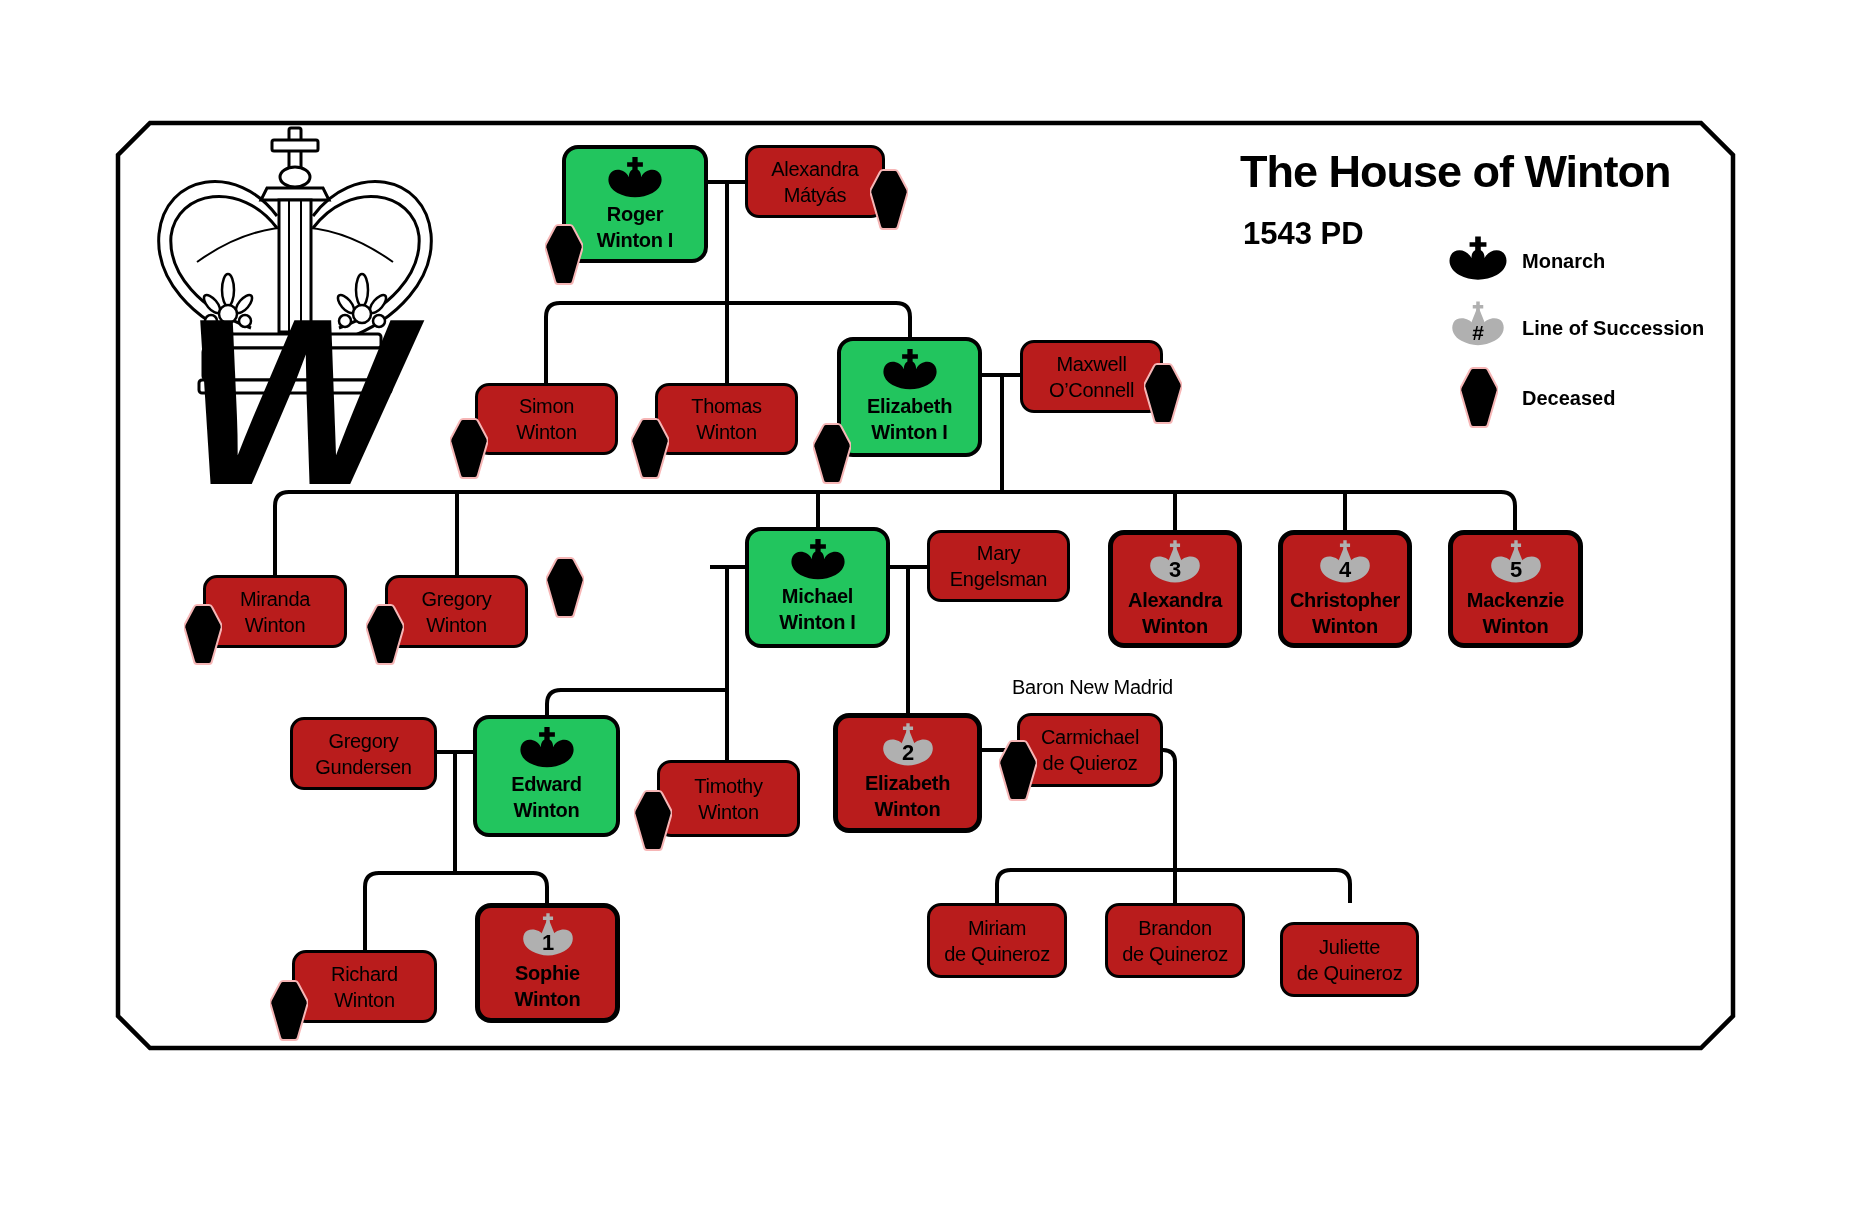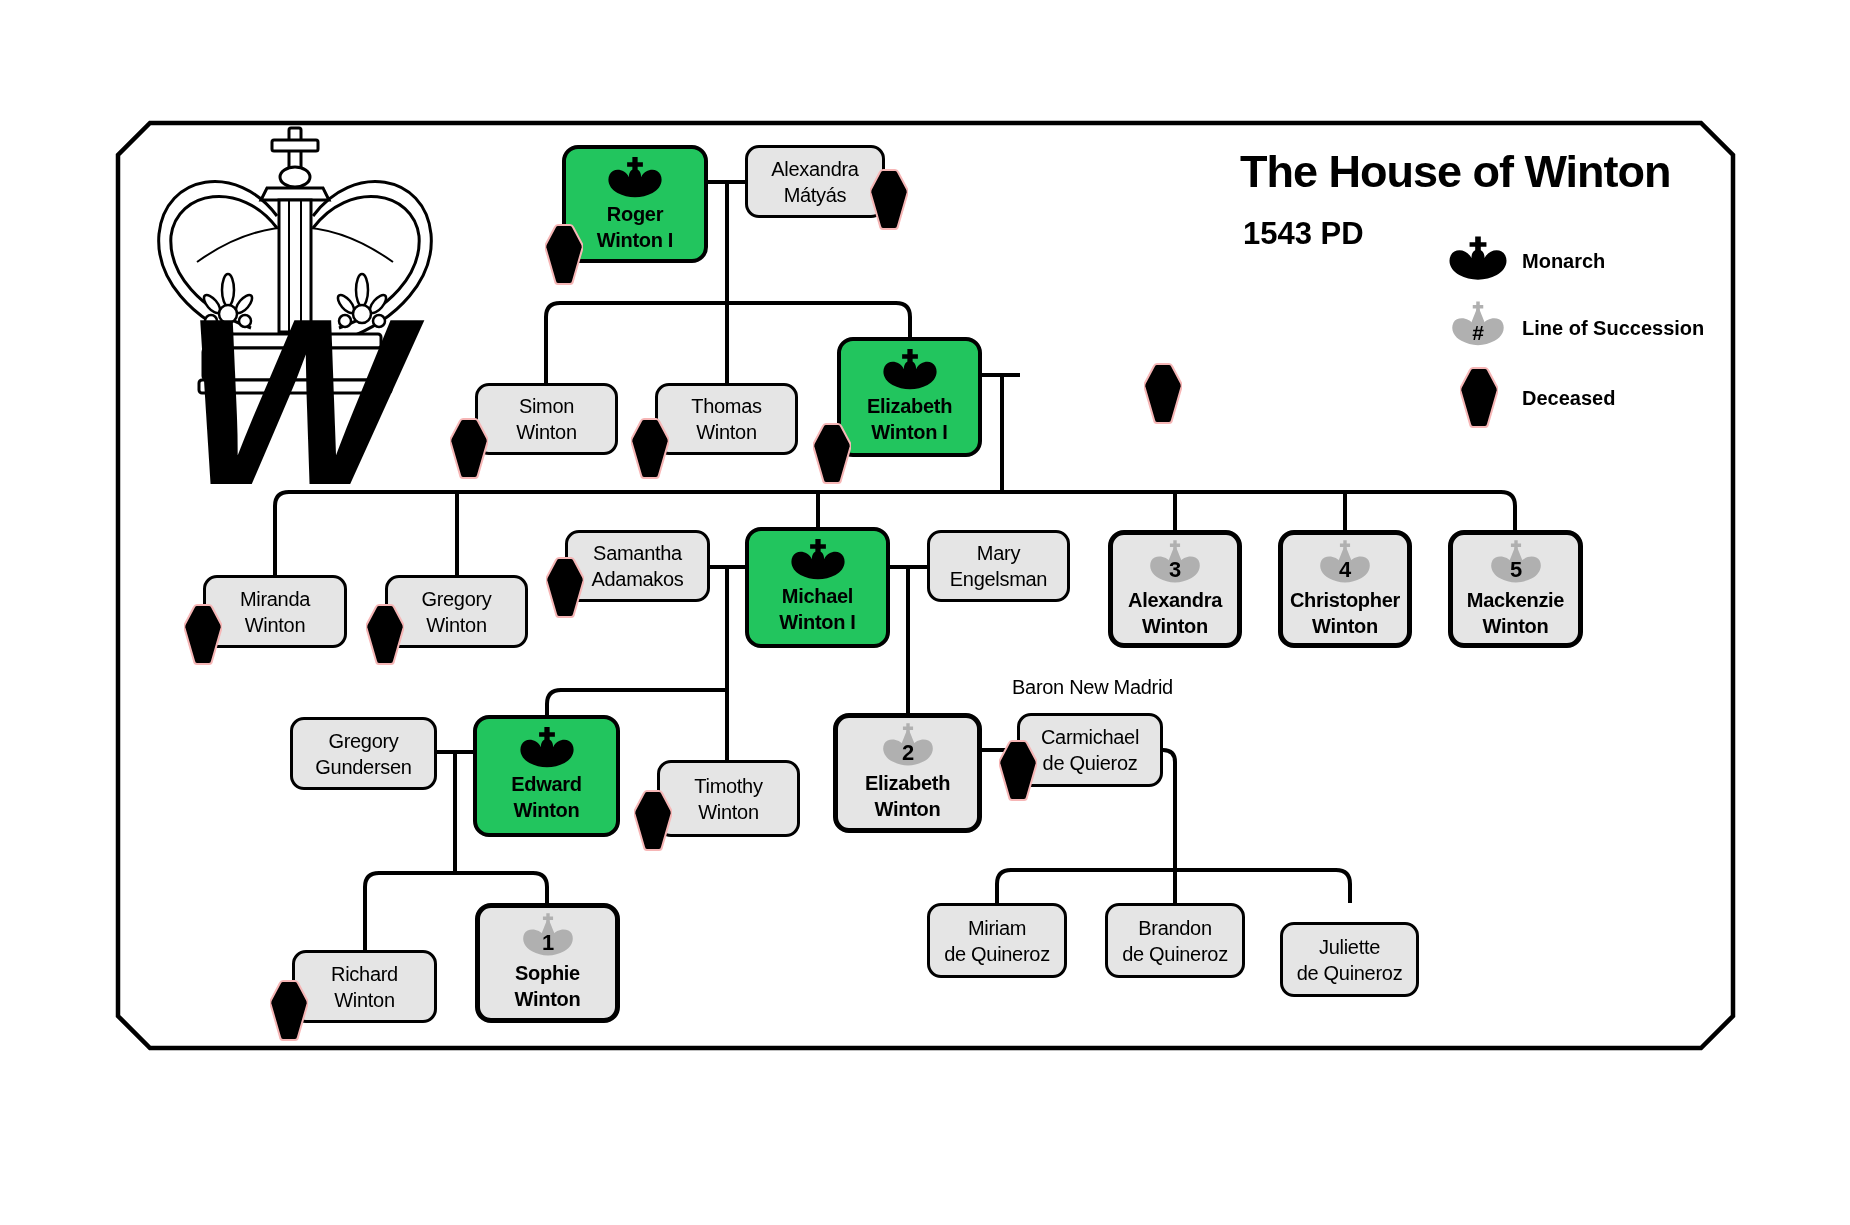--- a/index.html
+++ b/index.html
@@ -1,20 +1,20 @@
 <!DOCTYPE html>
 <html><head>
 <meta charset="utf-8">
 <style>
   html,body{margin:0;padding:0;background:#fff;}
   .page{position:relative;width:1850px;height:1225px;background:#fff;overflow:hidden;
         font-family:"Liberation Sans","DejaVu Sans",sans-serif;color:#000;}
   .layer{position:absolute;left:0;top:0;}
   
-  .person{position:absolute;background:#e5e5e5;border:3.5px solid #000;border-radius:14px;
+  .person{position:absolute;background:#b91c1c;border:3.5px solid #000;border-radius:14px;
           display:flex;flex-direction:column;align-items:center;justify-content:center;
           text-align:center;font-size:20px;line-height:1.3;letter-spacing:-0.3px;box-sizing:border-box;z-index:3;}
   .person .nm span{display:block;}
   .person.monarch{background:#22c55e;border-width:4px;border-radius:16px;font-weight:bold;
                   justify-content:flex-start;padding-top:7px;}
   .person.succession{border-width:5px;border-radius:16px;font-weight:bold;
                      justify-content:flex-start;padding-top:4px;}
   .crown-sm{width:56px;height:44px;margin-bottom:1px;flex:0 0 auto;}
   .crown-sc{width:54px;height:48px;margin-bottom:0px;flex:0 0 auto;}
   .coffin{position:absolute;z-index:4;}
@@ -175,37 +175,37 @@
   </div>
   <div class="person monarch" style="left:837px;top:337px;width:145px;height:120px">
     <svg class="crown-sm" viewBox="0 0 64 50">
         <use href="#crown-monarch"></use>
       </svg>
     <div class="nm">
         <span>Elizabeth</span>
         <span>Winton I</span>
       </div>
   </div>
+  <div class="person" style="left:1020px;top:340px;width:143px;height:73px">
+    <div class="nm">
+        <span>Maxwell</span>
+        <span>O’Connell</span>
+      </div>
+  </div>
 
   <div class="person" style="left:203px;top:575px;width:144px;height:73px">
     <div class="nm">
         <span>Miranda</span>
         <span>Winton</span>
       </div>
   </div>
   <div class="person" style="left:385px;top:575px;width:143px;height:73px">
     <div class="nm">
         <span>Gregory</span>
         <span>Winton</span>
-      </div>
-  </div>
-  <div class="person" style="left:565px;top:530px;width:145px;height:72px">
-    <div class="nm">
-        <span>Samantha</span>
-        <span>Adamakos</span>
       </div>
   </div>
   <div class="person monarch" style="left:745px;top:527px;width:145px;height:121px">
     <svg class="crown-sm" viewBox="0 0 64 50">
         <use href="#crown-monarch"></use>
       </svg>
     <div class="nm">
         <span>Michael</span>
         <span>Winton I</span>
       </div>

